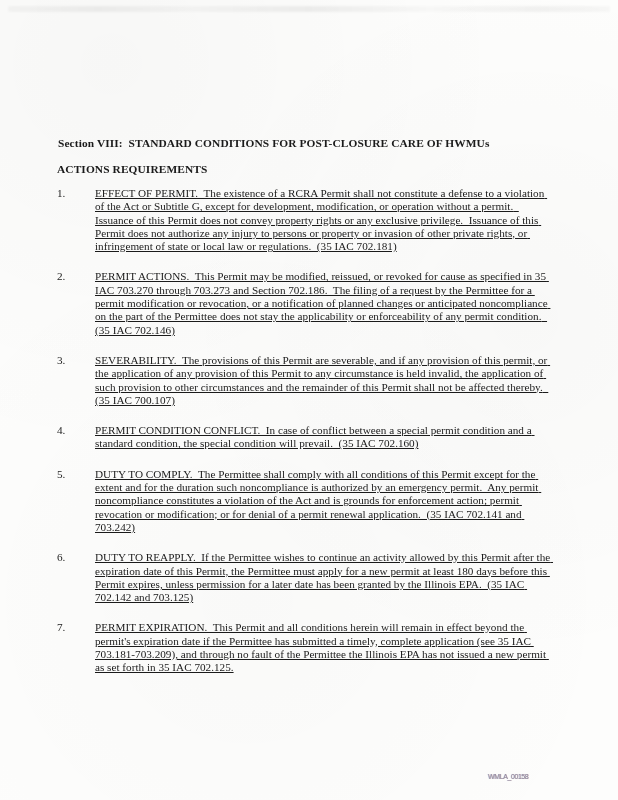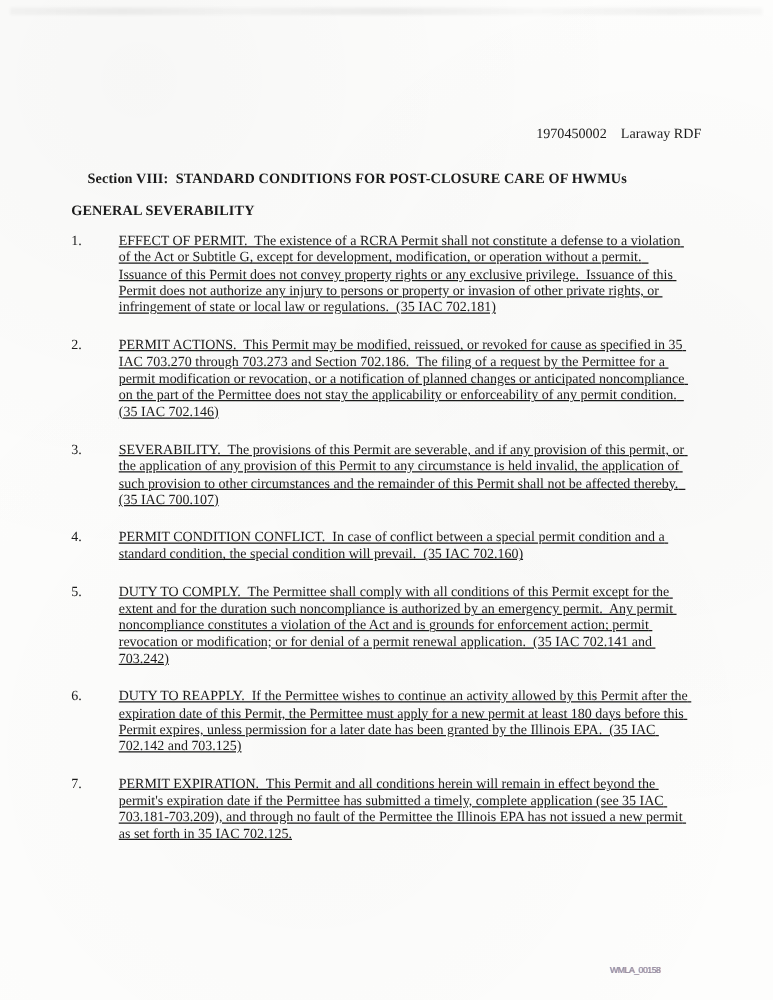--- a/index.html
+++ b/index.html
@@ -37,21 +37,21 @@
     top: 74px;
     right: 57px;
     text-align: right;
     font-size: 11.3px;
     line-height: 13.5px;
     white-space: pre;
   }
   .section-title {
     position: absolute;
     top: 137px;
-    left: 70px;
+    left: 58px;
     width: 505px;
     font-weight: bold;
     font-size: 11.4px;
     white-space: pre-wrap;
     letter-spacing: 0.1px;
   }
   .subsection-title {
     position: absolute;
     top: 163px;
     left: 57px;
@@ -90,26 +90,25 @@
     color: #96909f;
     text-shadow: 0.4px 0 0 rgba(140,60,90,0.35), -0.4px 0 0 rgba(70,90,160,0.35);
   }
 </style>
 </head>
 <body>
 
 <div class="scan-streak"></div>
 
 <div class="doc-header">
-  <div>1970450002    Laraway RDF</div>
 </div>
 
 <div class="section-title">Section VIII:  STANDARD CONDITIONS FOR POST-CLOSURE CARE OF HWMUs</div>
 
-<div class="subsection-title">GENERAL SEVERABILITY</div>
+<div class="subsection-title">ACTIONS REQUIREMENTS</div>
 
 <div class="conditions">
   <div class="condition-item">
     <div class="condition-number">1.</div>
     <div class="condition-text">EFFECT OF PERMIT.  The existence of a RCRA Permit shall not constitute a defense to a violation of the Act or Subtitle G, except for development, modification, or operation without a permit.  Issuance of this Permit does not convey property rights or any exclusive privilege.  Issuance of this Permit does not authorize any injury to persons or property or invasion of other private rights, or infringement of state or local law or regulations.  (35 IAC 702.181)</div>
   </div>
   <div class="condition-item">
     <div class="condition-number">2.</div>
     <div class="condition-text">PERMIT ACTIONS.  This Permit may be modified, reissued, or revoked for cause as specified in 35 IAC 703.270 through 703.273 and Section 702.186.  The filing of a request by the Permittee for a permit modification or revocation, or a notification of planned changes or anticipated noncompliance on the part of the Permittee does not stay the applicability or enforceability of any permit condition.  (35 IAC 702.146)</div>
   </div>

